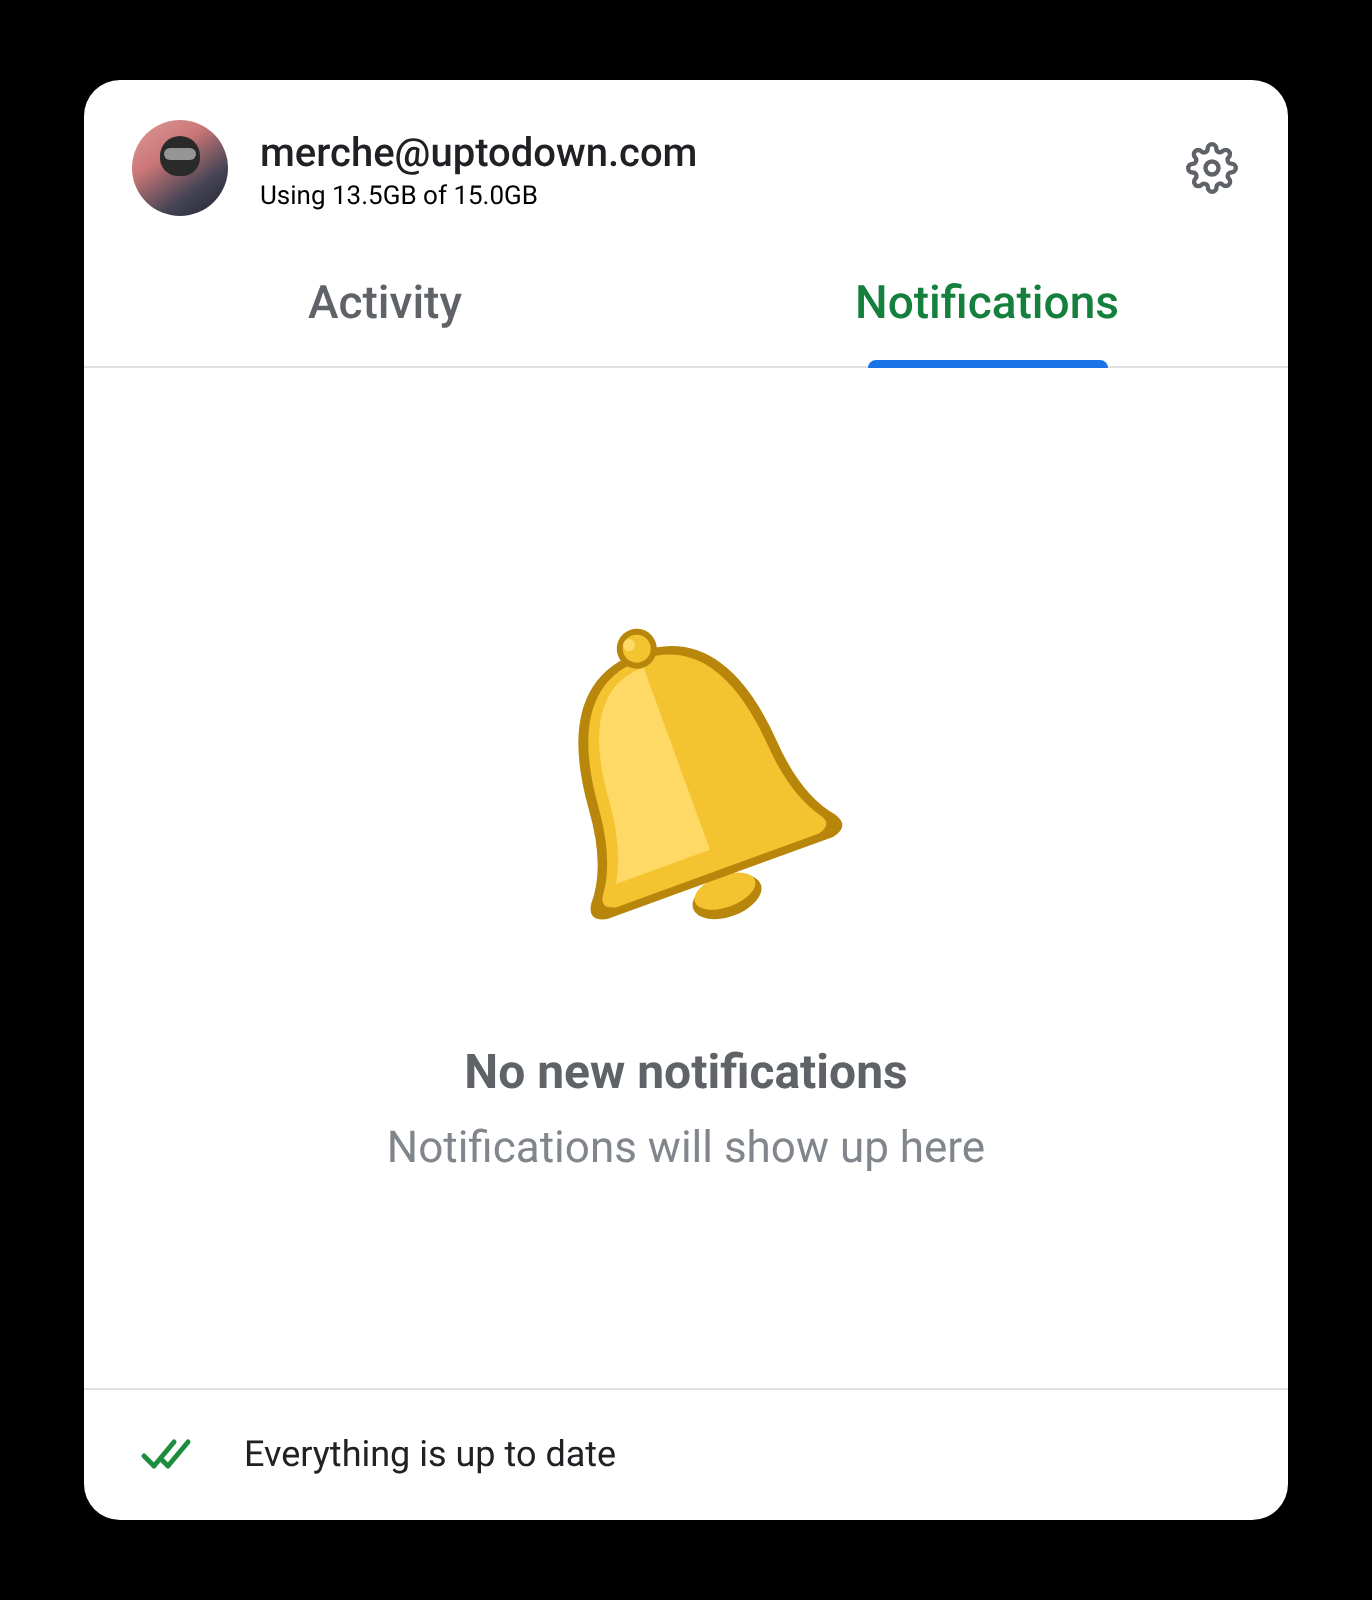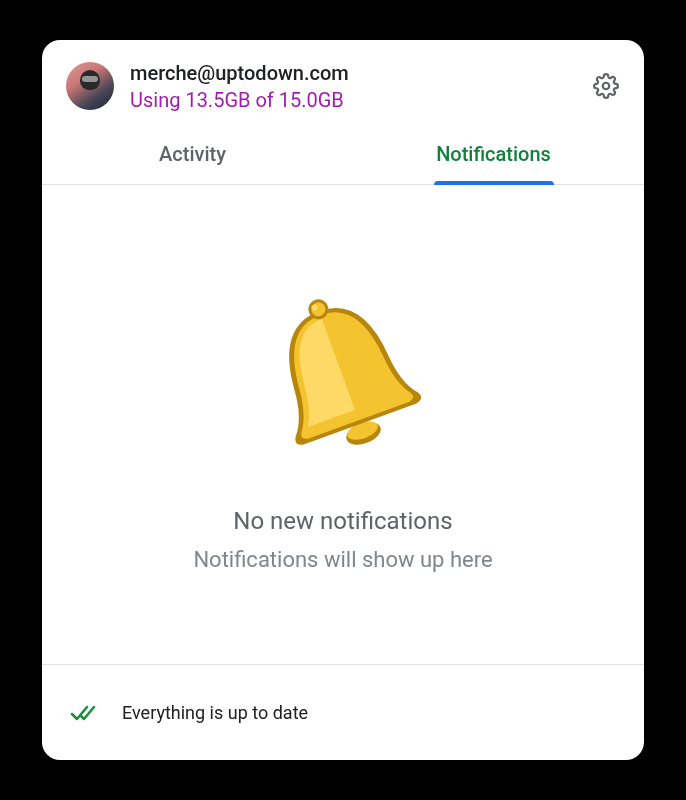--- a/index.html
+++ b/index.html
@@ -64,42 +64,42 @@
       flex: 1;
       min-width: 0;
     }
     .email {
       font-size: 20px;
       font-weight: 500;
       color: #202124;
       line-height: 1.3;
     }
     .storage {
-      font-size: 20px;
-      color: #a21caf;
+      font-size: 13px;
+      color: #000000;
       margin-top: 2px;
     }
     .settings-btn {
       width: 28px;
       height: 28px;
       display: flex;
       align-items: center;
       justify-content: center;
       cursor: pointer;
       color: #5f6368;
     }
     .tabs {
       display: flex;
       border-bottom: 1px solid #e0e0e0;
     }
     .tab {
       flex: 1;
       text-align: center;
       padding: 18px 0;
-      font-size: 20px;
+      font-size: 23px;
       font-weight: 500;
       color: #5f6368;
       cursor: pointer;
       position: relative;
     }
     .tab.active {
       color: #15803d;
     }
     .tab.active::after {
       content: '';
@@ -121,33 +121,33 @@
       padding: 20px;
     }
     .bell-illustration {
       width: 200px;
       height: 200px;
       margin-bottom: 30px;
     }
     .empty-title {
       font-size: 24px;
       color: #5f6368;
-      font-weight: 400;
+      font-weight: 700;
       margin-bottom: 12px;
     }
     .empty-subtitle {
       font-size: 22px;
       color: #80868b;
       font-weight: 400;
     }
     .footer {
       border-top: 1px solid #e0e0e0;
-      padding: 37px 28px;
-      display: flex;
-      align-items: flex-end;
+      padding: 22px 28px;
+      display: flex;
+      align-items: flex-start;
       gap: 24px;
     }
     .check-icon {
       color: #1e8e3e;
       flex-shrink: 0;
     }
     .footer-text {
       font-size: 18px;
       color: #202124;
     }

